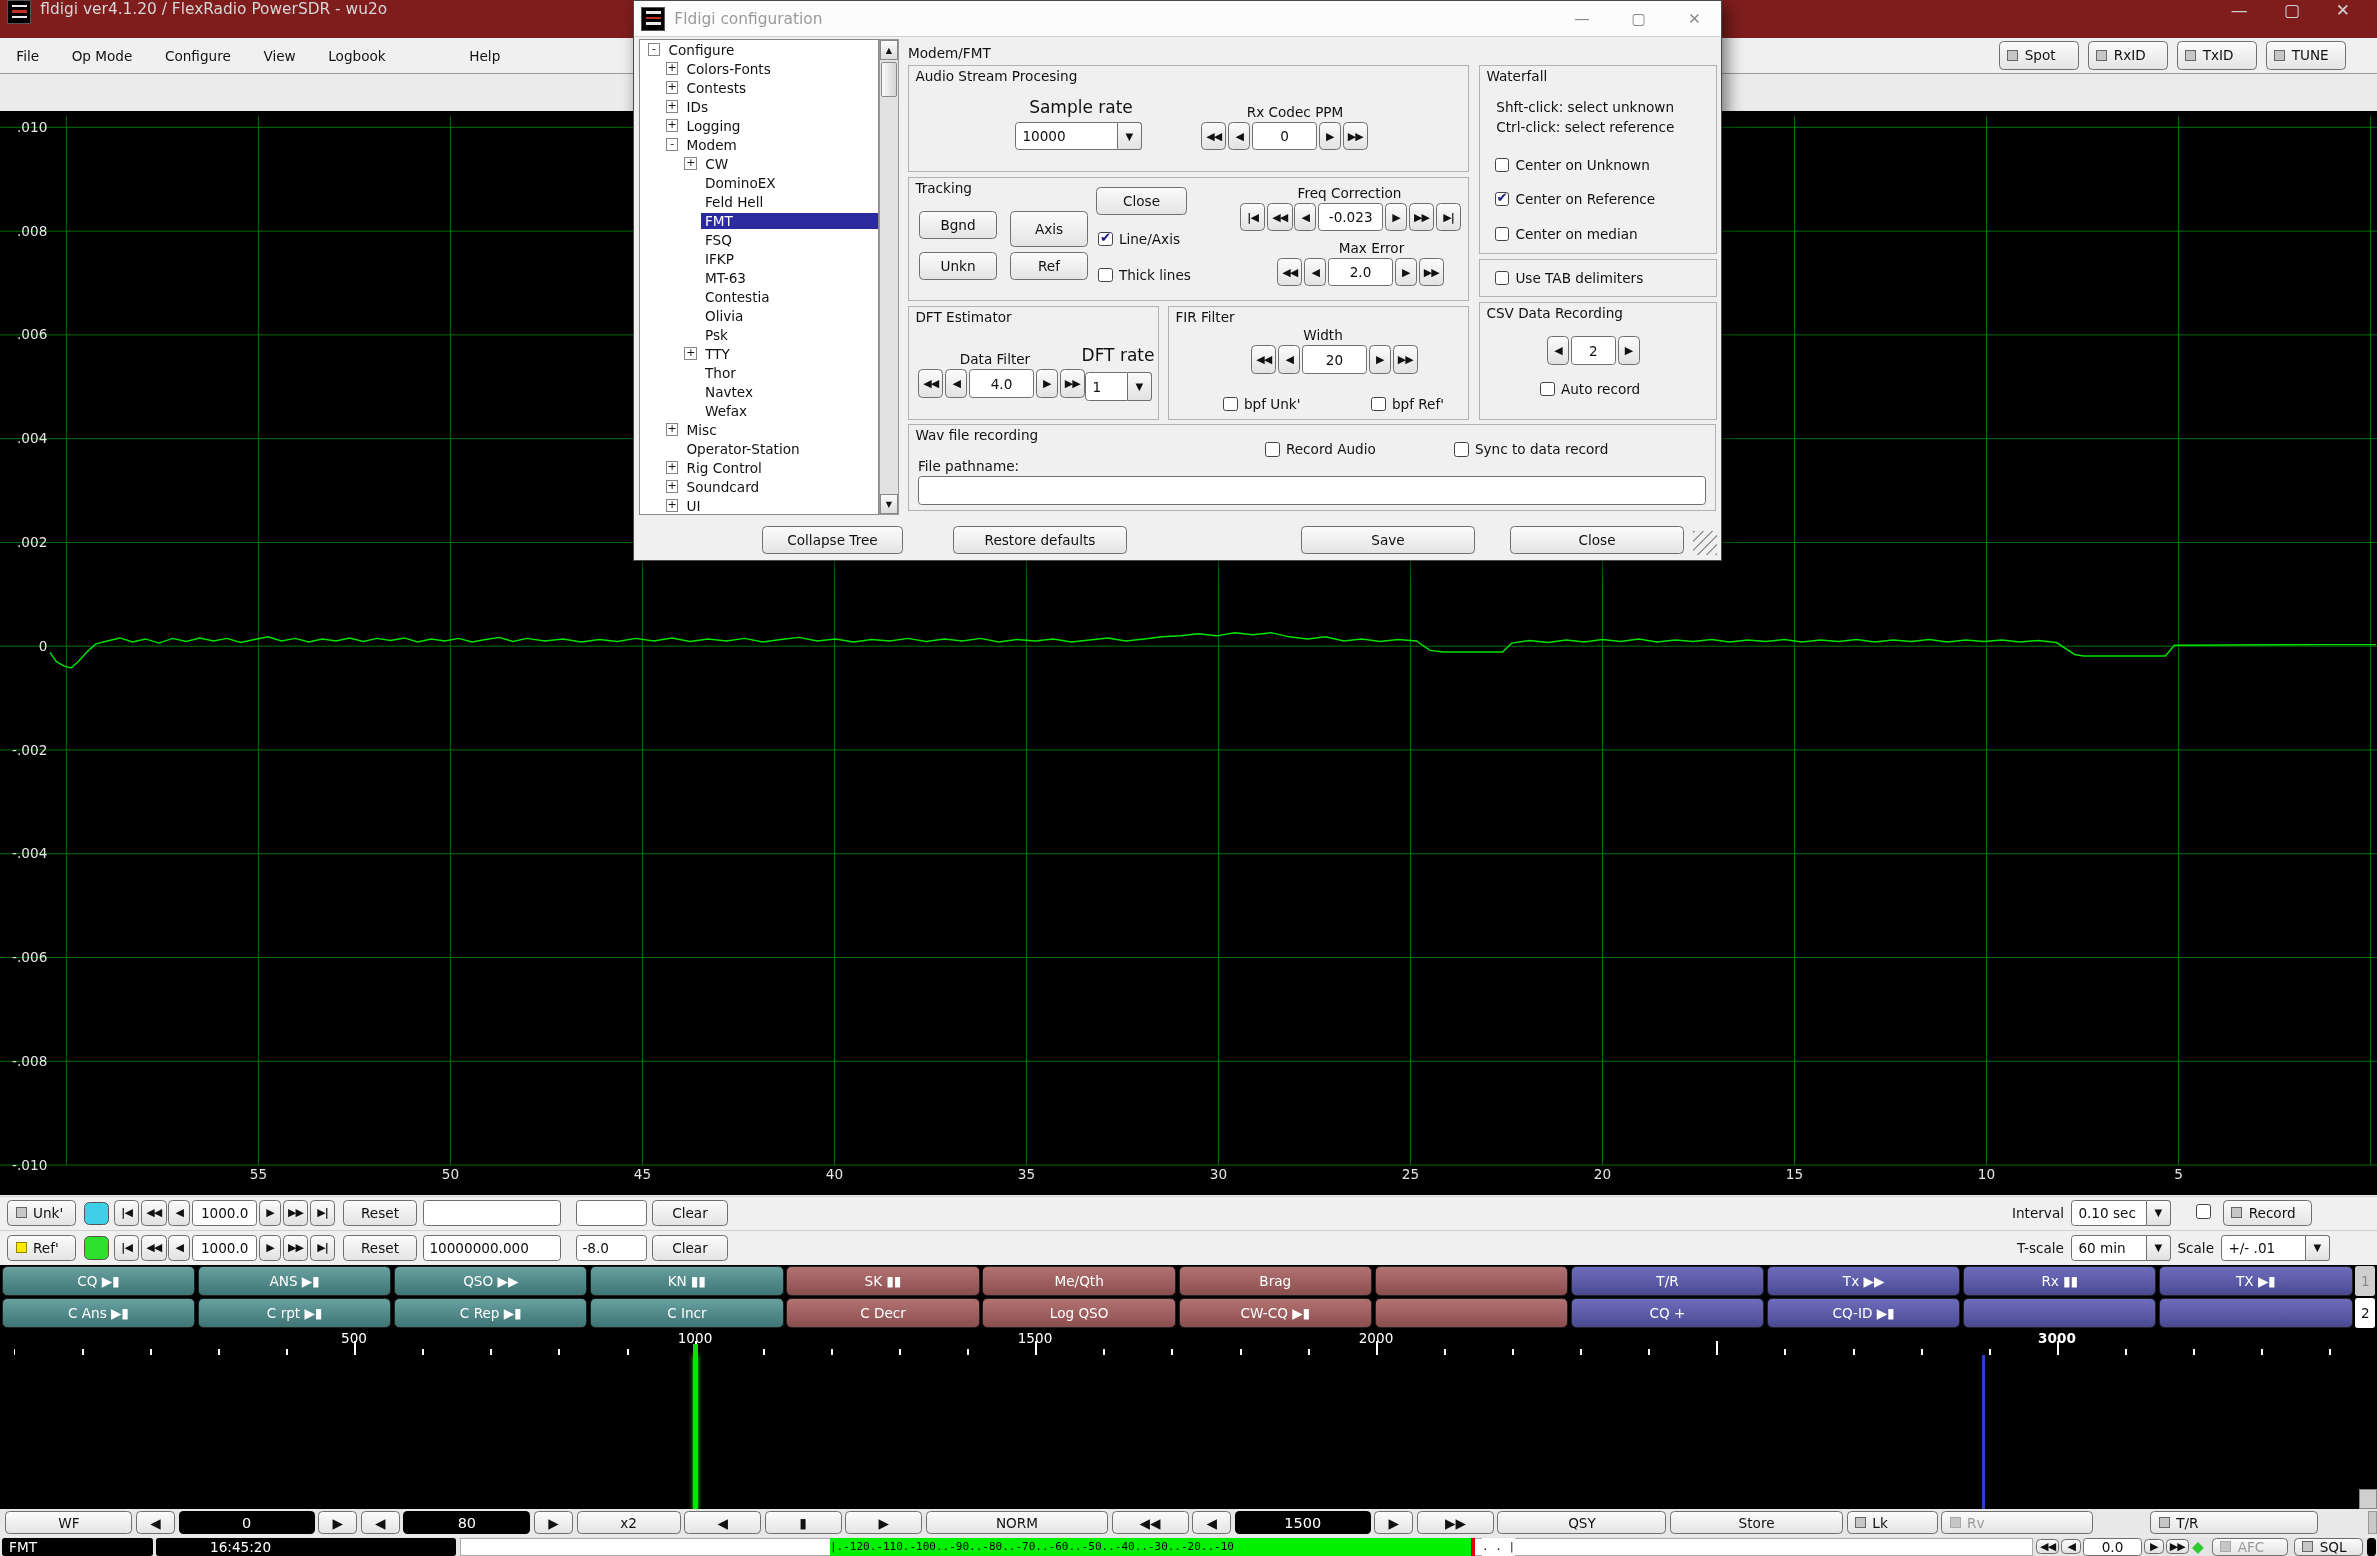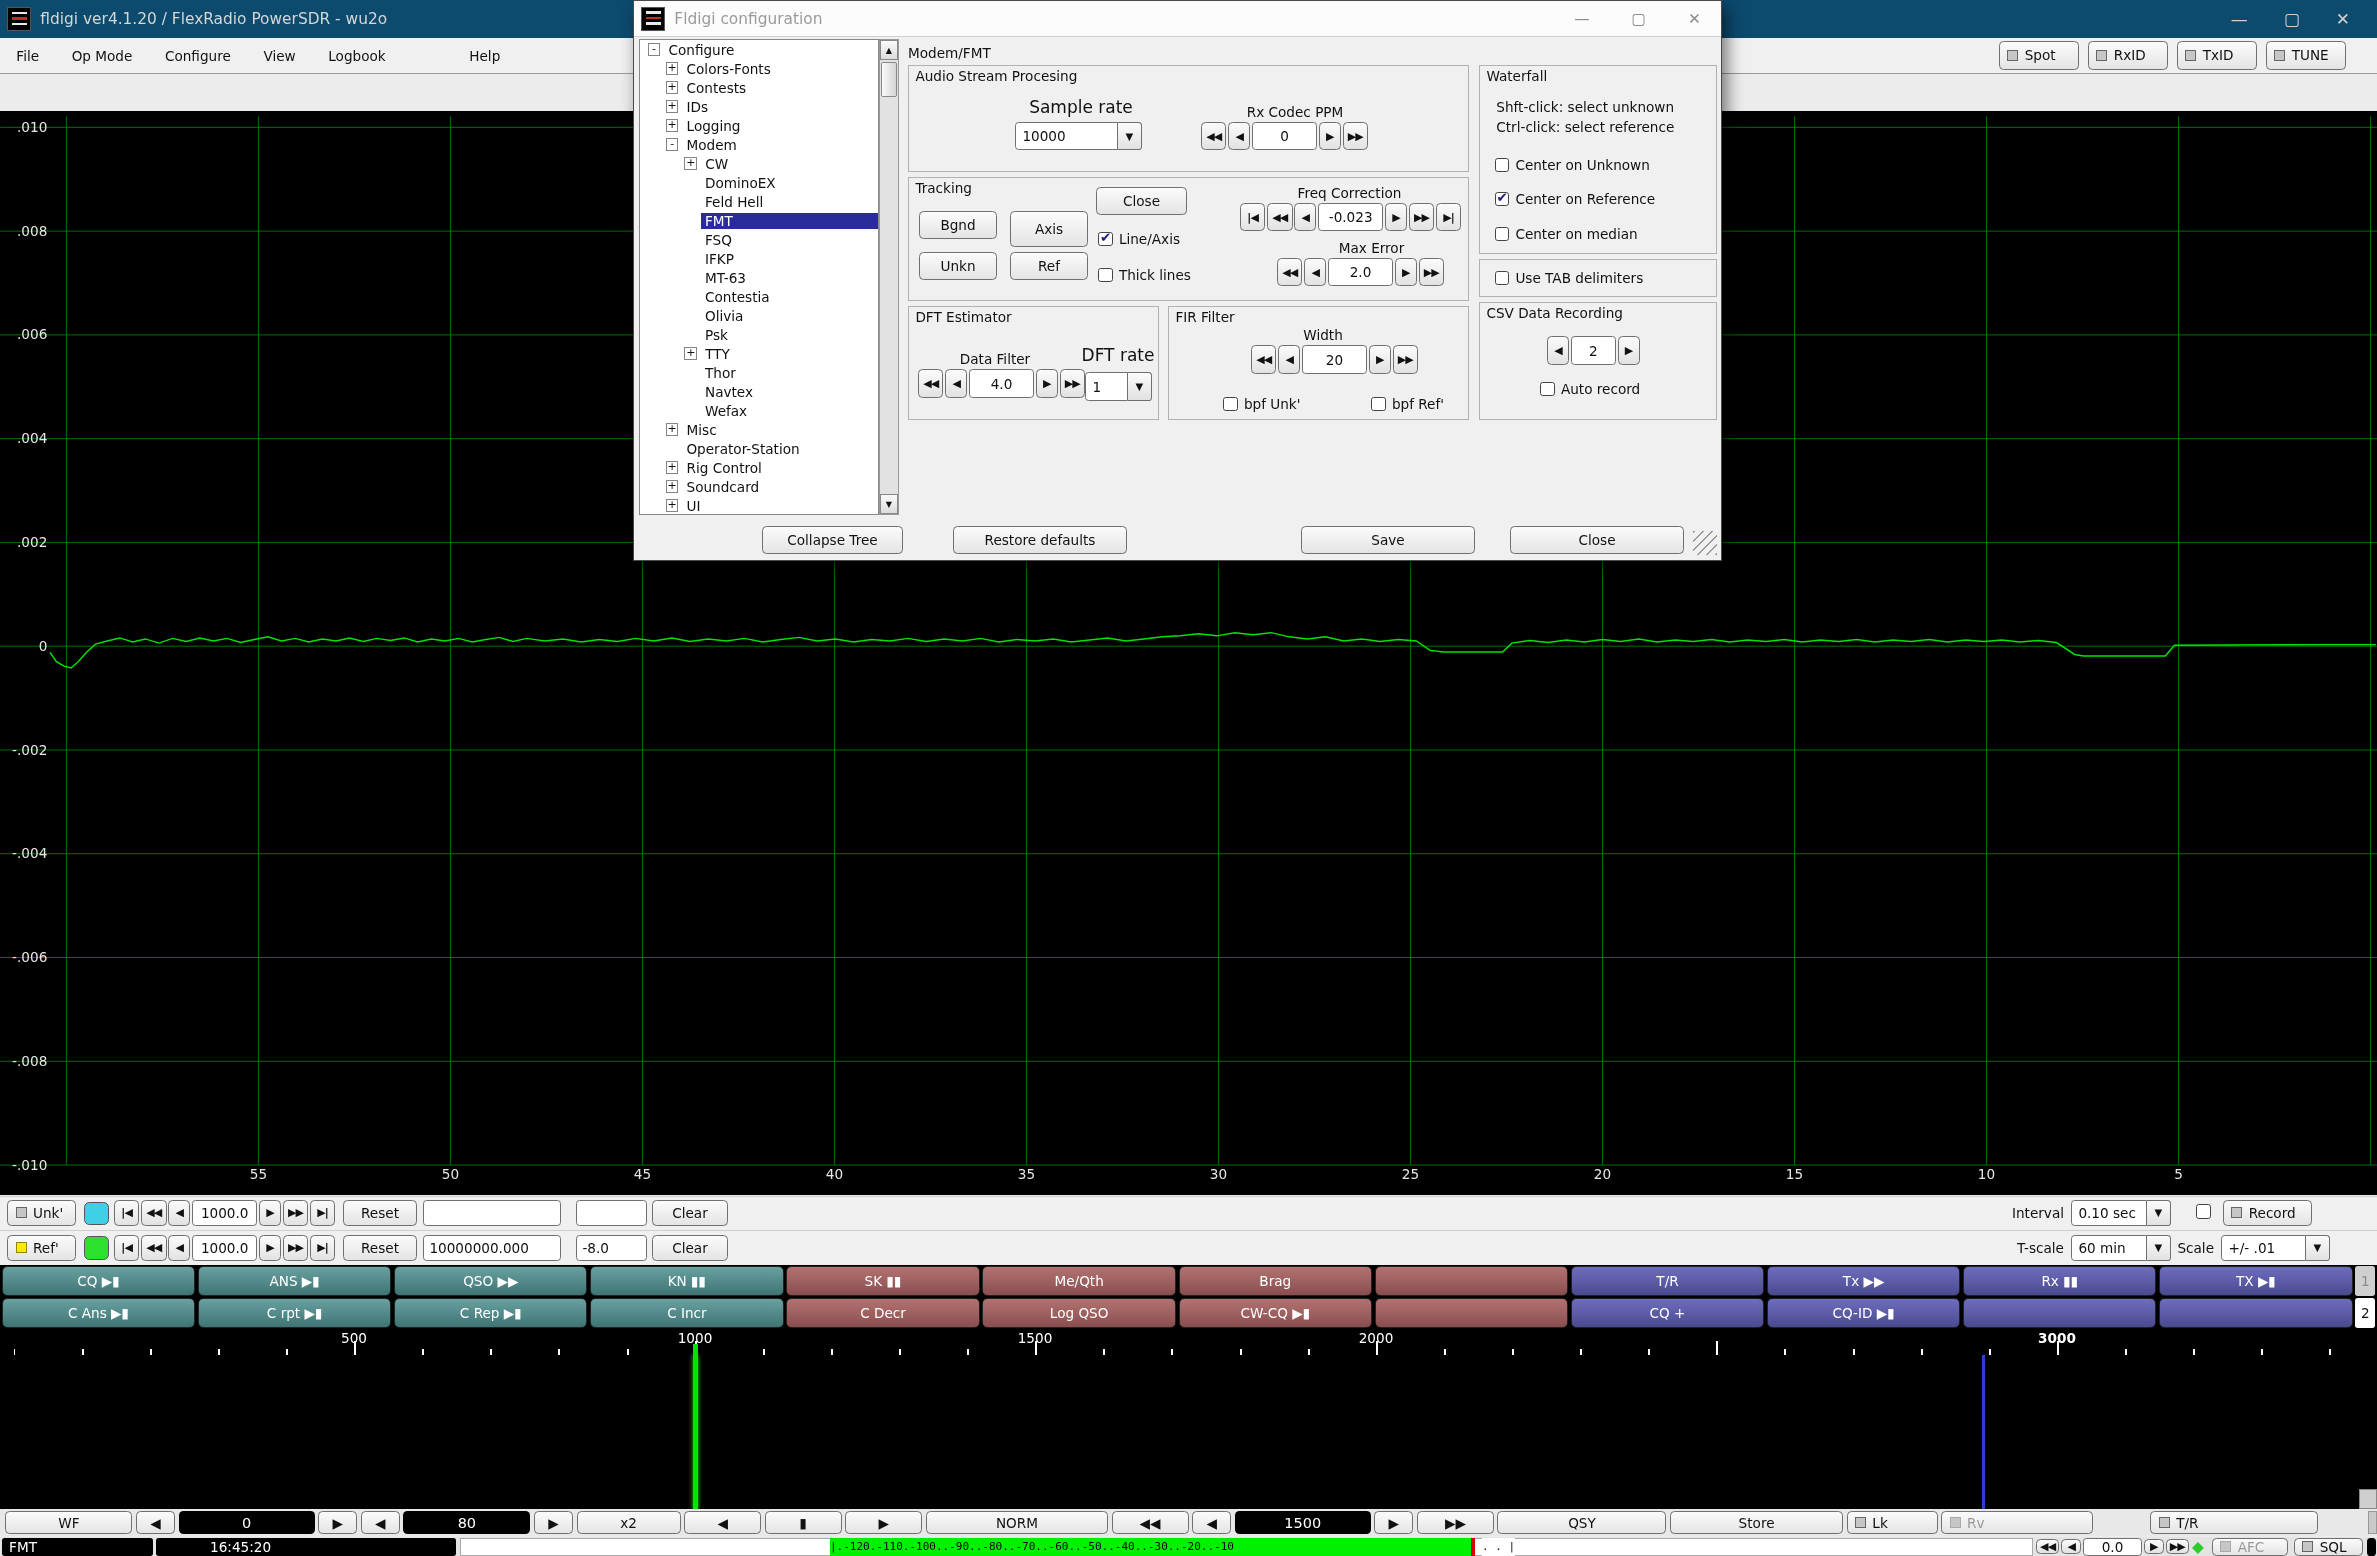--- a/index.html
+++ b/index.html
@@ -1,20 +1,20 @@
 <!DOCTYPE html>
 <html style="font-size:14.5px"><head>
 <meta charset="utf-8">
 <style>
   html,body{margin:0;padding:0;background:#333}
   #screen{position:relative;width:2377px;height:1557px;background:#ececec;overflow:hidden;
     font-family:"DejaVu Sans","Liberation Sans",sans-serif;color:#111}
   .abs{position:absolute}
   
-  .titlebar{left:0;top:0;width:2377px;height:38px;background:#0c4a6e;color:#d6d6d6;display:flex;align-items:center;font-size:15.4px}
+  .titlebar{left:0;top:0;width:2377px;height:38px;background:#7f1d1d;color:#d6d6d6;display:flex;font-size:15.4px}
   .appicon{width:22px;height:22px;background:#000;border:0.9px solid #555;margin:0 9px 0 7.3px;position:relative;flex:none}
   .appicon i{position:absolute;left:3.6px;right:3.6px;height:2.7px;background:#e8e8e8}
   .appicon i.r{background:#c03020}
   .winctl{margin-left:auto;display:flex;gap:36px;margin-right:27px;font-size:17px;color:#cfcfcf}
   .winctl span{cursor:default}
   
   .menubar{left:0;top:38px;width:2377px;height:35px;background:#f0f0f0;border-bottom:1.8px solid #9a9a9a;display:flex;align-items:center;font-size:13.6px}
   .menu-item{padding:0 16.3px;height:100%;display:flex;align-items:center}
   .mb-right{position:absolute;right:31px;top:2.7px;display:flex;gap:9px;height:29px}
   
@@ -672,20 +672,33 @@
           <span class="spin-btn" style="width: 22px;">◀</span>
           <span class="spin-val" style="width: 45px;">2</span>
           <span class="spin-btn" style="width: 22px;">▶</span>
         </span>
       <span class="cb abs" style="left:60px;top:78px">
           <span class="box"></span>
           <span>Auto record</span>
         </span>
     </div>
 
+    <div class="grp" style="left:274px;top:423px;width:808px;height:87px">
+      <span class="grp-title">Wav file recording</span>
+      <span class="cb abs" style="left:356px;top:16.3px">
+          <span class="box"></span>
+          <span>Record Audio</span>
+        </span>
+      <span class="cb abs" style="left:545px;top:16.3px">
+          <span class="box"></span>
+          <span>Sync to data record</span>
+        </span>
+      <span class="dlabel" style="left:9px;top:33px">File pathname:</span>
+      <span class="field abs" style="left:9px;top:51px;width:788px;height:29px"></span>
+    </div>
 
     <span class="btn abs" style="left:128px;top:525px;width:141px;height:28px">Collapse Tree</span>
     <span class="btn abs" style="left:319px;top:525px;width:174px;height:28px">Restore defaults</span>
     <span class="btn abs" style="left:667px;top:525px;width:174px;height:28px">Save</span>
     <span class="btn abs" style="left:876px;top:525px;width:174px;height:28px">Close</span>
     <span class="grip" style="left:1059px;top:530px;width:23.6px;height:23.6px"></span>
   </div>
 
 </div>
 

